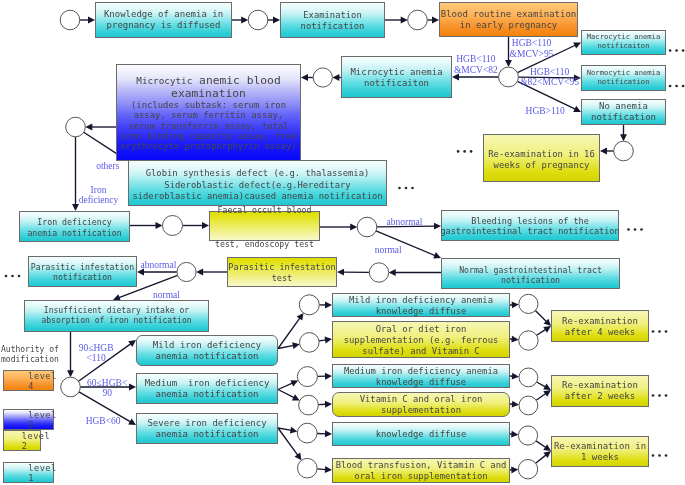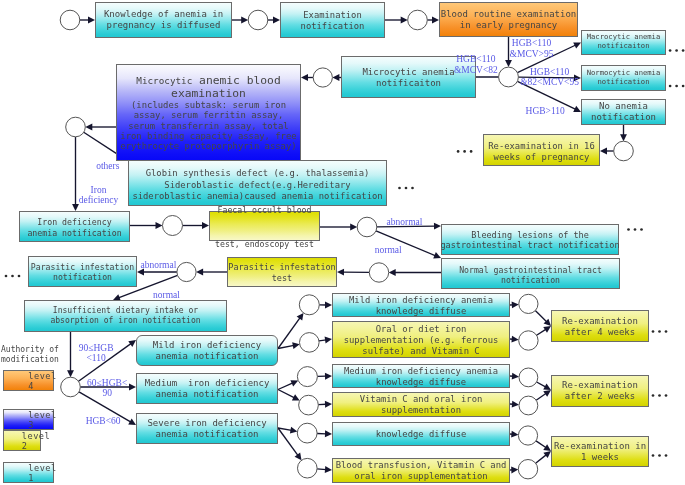--- a/index.html
+++ b/index.html
@@ -187,37 +187,37 @@
       <circle cx="659.5" cy="455.5" r="1.35" fill="#2a2a2a"></circle>
       <circle cx="666" cy="455.5" r="1.35" fill="#2a2a2a"></circle>
     </svg>
 <div id="nodelayer">
       <div class="node cyan" style="left: 95px; top: 2px; width: 137px; height: 36px; font-size: 9px;"><div>Knowledge of anemia in</div><div>pregnancy is diffused</div></div>
       <div class="node cyan" style="left: 280px; top: 2px; width: 105px; height: 36px; font-size: 8.83px; padding-top: 1px;"><div>Examination</div><div>notification</div></div>
       <div class="node orange" style="left: 439px; top: 2px; width: 139px; height: 35px; font-size: 9px; padding-top: 1px;"><div>Blood routine examination</div><div>in early pregnancy</div></div>
       <div class="node cyan" style="left: 581px; top: 29.5px; width: 85px; height: 25px; font-size: 7.2px;"><div>Macrocytic anemia</div><div>notificaiton</div></div>
       <div class="node cyan" style="left: 581px; top: 64.5px; width: 85px; height: 26px; font-size: 7.2px;"><div>Normocytic anemia</div><div>notification</div></div>
       <div class="node cyan" style="left: 581px; top: 99px; width: 85px; height: 26px; font-size: 9px; text-align: center;"><div>No anemia</div><div>notification</div></div>
-      <div class="node cyan" style="left: 341px; top: 56px; width: 135px; height: 42px; font-size: 9px; padding-top: 1.5px;"><div>Microcytic anemia</div><div>notificaiton</div></div>
-      <div class="node yellow" style="left: 483px; top: 134px; width: 117px; height: 32px; font-size: 8.85px; padding-top: 3px;"><div>Re-examination in 16</div><div>weeks of pregnancy</div></div>
+      <div class="node cyan" style="left: 341px; top: 56px; width: 111px; height: 42px; font-size: 9px; padding-top: 1.5px;"><div>Microcytic anemia</div><div>notificaiton</div></div>
+      <div class="node yellow" style="left: 483px; top: 134px; width: 117px; height: 48px; font-size: 8.85px; padding-top: 3px;"><div>Re-examination in 16</div><div>weeks of pregnancy</div></div>
       <div class="node cyan" style="left: 128px; top: 160px; width: 259px; height: 45.5px; font-size: 8.85px; padding-top: 5px;"><div style="font-size: 8.85px; line-height: 11.5px;">Globin synthesis defect (e.g. thalassemia)</div><div style="font-size: 8.85px; line-height: 11.5px;">Sideroblastic defect(e.g.Hereditary</div><div style="font-size: 8.85px; line-height: 11.5px;">sideroblastic anemia)caused anemia notification</div></div>
       <div class="node cyan" style="left: 19px; top: 211px; width: 111px; height: 31px; font-size: 8.24px; padding-top: 2px;"><div>Iron deficiency</div><div>anemia notification</div></div>
       <div class="node yellowinv" style="left: 209px; top: 211px; width: 111px; height: 30px; font-size: 8.22px; padding-top: 1.5px; gap: 24px;"><div>Faecal occult blood</div><div>test, endoscopy test</div></div>
-      <div class="node cyan" style="left: 441px; top: 224px; width: 178px; height: 31px; font-size: 8.5px; padding-top: 1px;"><div>Bleeding lesions of the</div><div>gastrointestinal tract notification</div></div>
+      <div class="node cyan" style="left: 441px; top: 210px; width: 178px; height: 31px; font-size: 8.5px; padding-top: 1px;"><div>Bleeding lesions of the</div><div>gastrointestinal tract notification</div></div>
       <div class="node cyan" style="left: 28px; top: 256px; width: 109px; height: 31px; font-size: 8.18px; padding-top: 1.5px;"><div>Parasitic infestation</div><div>notification</div></div>
       <div class="node yellowinv" style="left: 227px; top: 257px; width: 110px; height: 30px; font-size: 8.5px; padding-top: 1px;"><div>Parasitic infestation</div><div>test</div></div>
       <div class="node cyan" style="left: 441px; top: 258px; width: 179px; height: 31px; font-size: 8.18px; padding-top: 2px;"><div>Normal gastrointestinal tract</div><div>notification</div></div>
-      <div class="node cyan" style="left: 24px; top: 300px; width: 203px; height: 32px; font-size: 8.05px;"><div>Insufficient dietary intake or</div><div>absorption of iron notification</div></div>
+      <div class="node cyan" style="left: 24px; top: 300px; width: 185px; height: 32px; font-size: 8.05px;"><div>Insufficient dietary intake or</div><div>absorption of iron notification</div></div>
       <div class="node cyan" style="left: 136px; top: 335px; width: 142px; height: 31px; font-size: 9px; border-radius: 6px;"><div>Mild iron deficiency</div><div>anemia notification</div></div>
       <div class="node cyan" style="left: 136px; top: 373px; width: 142px; height: 31px; font-size: 9px;"><div>Medium  iron deficiency</div><div>anemia notification</div></div>
       <div class="node cyan" style="left: 136px; top: 413px; width: 142px; height: 31px; font-size: 9px;"><div>Severe iron deficiency</div><div>anemia notification</div></div>
       <div class="node cyan" style="left: 332px; top: 293px; width: 178px; height: 24px; font-size: 8.87px; padding-top: 1px;"><div>Mild iron deficiency anemia</div><div>knowledge diffuse</div></div>
       <div class="node yellow" style="left: 332px; top: 321px; width: 178px; height: 37px; font-size: 8.87px; padding-top: 2px;"><div>Oral or diet iron</div><div>supplementation (e.g. ferrous</div><div>sulfate) and Vitamin C</div></div>
       <div class="node cyan" style="left: 332px; top: 364px; width: 178px; height: 24px; font-size: 8.83px; padding-top: 1px;"><div>Medium iron deficiency anemia</div><div>knowledge diffuse</div></div>
-      <div class="node yellow" style="left: 332px; top: 392px; width: 178px; height: 25px; font-size: 8.87px; padding-top: 1.5px;"><div>Vitamin C and oral iron</div><div>supplementation</div></div>
+      <div class="node yellow" style="left: 332px; top: 392px; width: 178px; height: 25px; font-size: 8.87px; padding-top: 1.5px; border-radius: 7px;"><div>Vitamin C and oral iron</div><div>supplementation</div></div>
       <div class="node cyan" style="left: 332px; top: 422px; width: 178px; height: 24px; font-size: 8.87px; padding-top: 1px;"><div>knowledge diffuse</div></div>
       <div class="node yellow" style="left: 332px; top: 458px; width: 178px; height: 25px; font-size: 8.87px; padding-top: 0.5px;"><div>Blood transfusion, Vitamin C and</div><div>oral iron supplementation</div></div>
       <div class="node yellow" style="left: 551px; top: 310px; width: 98px; height: 32px; font-size: 9px; padding-top: 1.5px;"><div>Re-examination</div><div>after 4 weeks</div></div>
       <div class="node yellow" style="left: 551px; top: 374.5px; width: 98px; height: 32px; font-size: 9px; padding-top: 1.5px;"><div>Re-examination</div><div>after 2 weeks</div></div>
       <div class="node yellow" style="left: 551px; top: 435.5px; width: 98px; height: 31px; font-size: 9px; padding-top: 1.5px;"><div>Re-examination in</div><div>1 weeks</div></div>
       <div class="node purple" style="left: 116px; top: 53px; width: 185px; height: 97px; font-size: 9px;"><div><span style="font-size: 9.3px;">Microcytic</span><span style="font-size: 11.3px;"> anemic blood</span></div><div style="font-size: 11.3px; line-height: 12.5px;">examination</div><div style="font-size: 8.9px; line-height: 10.2px;">(includes subtask: serum iron</div><div style="font-size: 8.9px; line-height: 10.2px;">assay, serum ferritin assay,</div><div style="font-size: 8.9px; line-height: 10.2px;">serum transferrin assay, total</div><div style="font-size: 8.9px; line-height: 10.2px;">iron binding capacity assay, free</div><div style="font-size: 8.9px; line-height: 10.2px;">erythrocyte protoporphyrin assay)</div></div>
     </div>
 <div id="labellayer">
       <div class="elabel" style="left: 531.5px; top: 38.3px;">HGB&lt;110
 &amp;MCV&gt;95</div>

